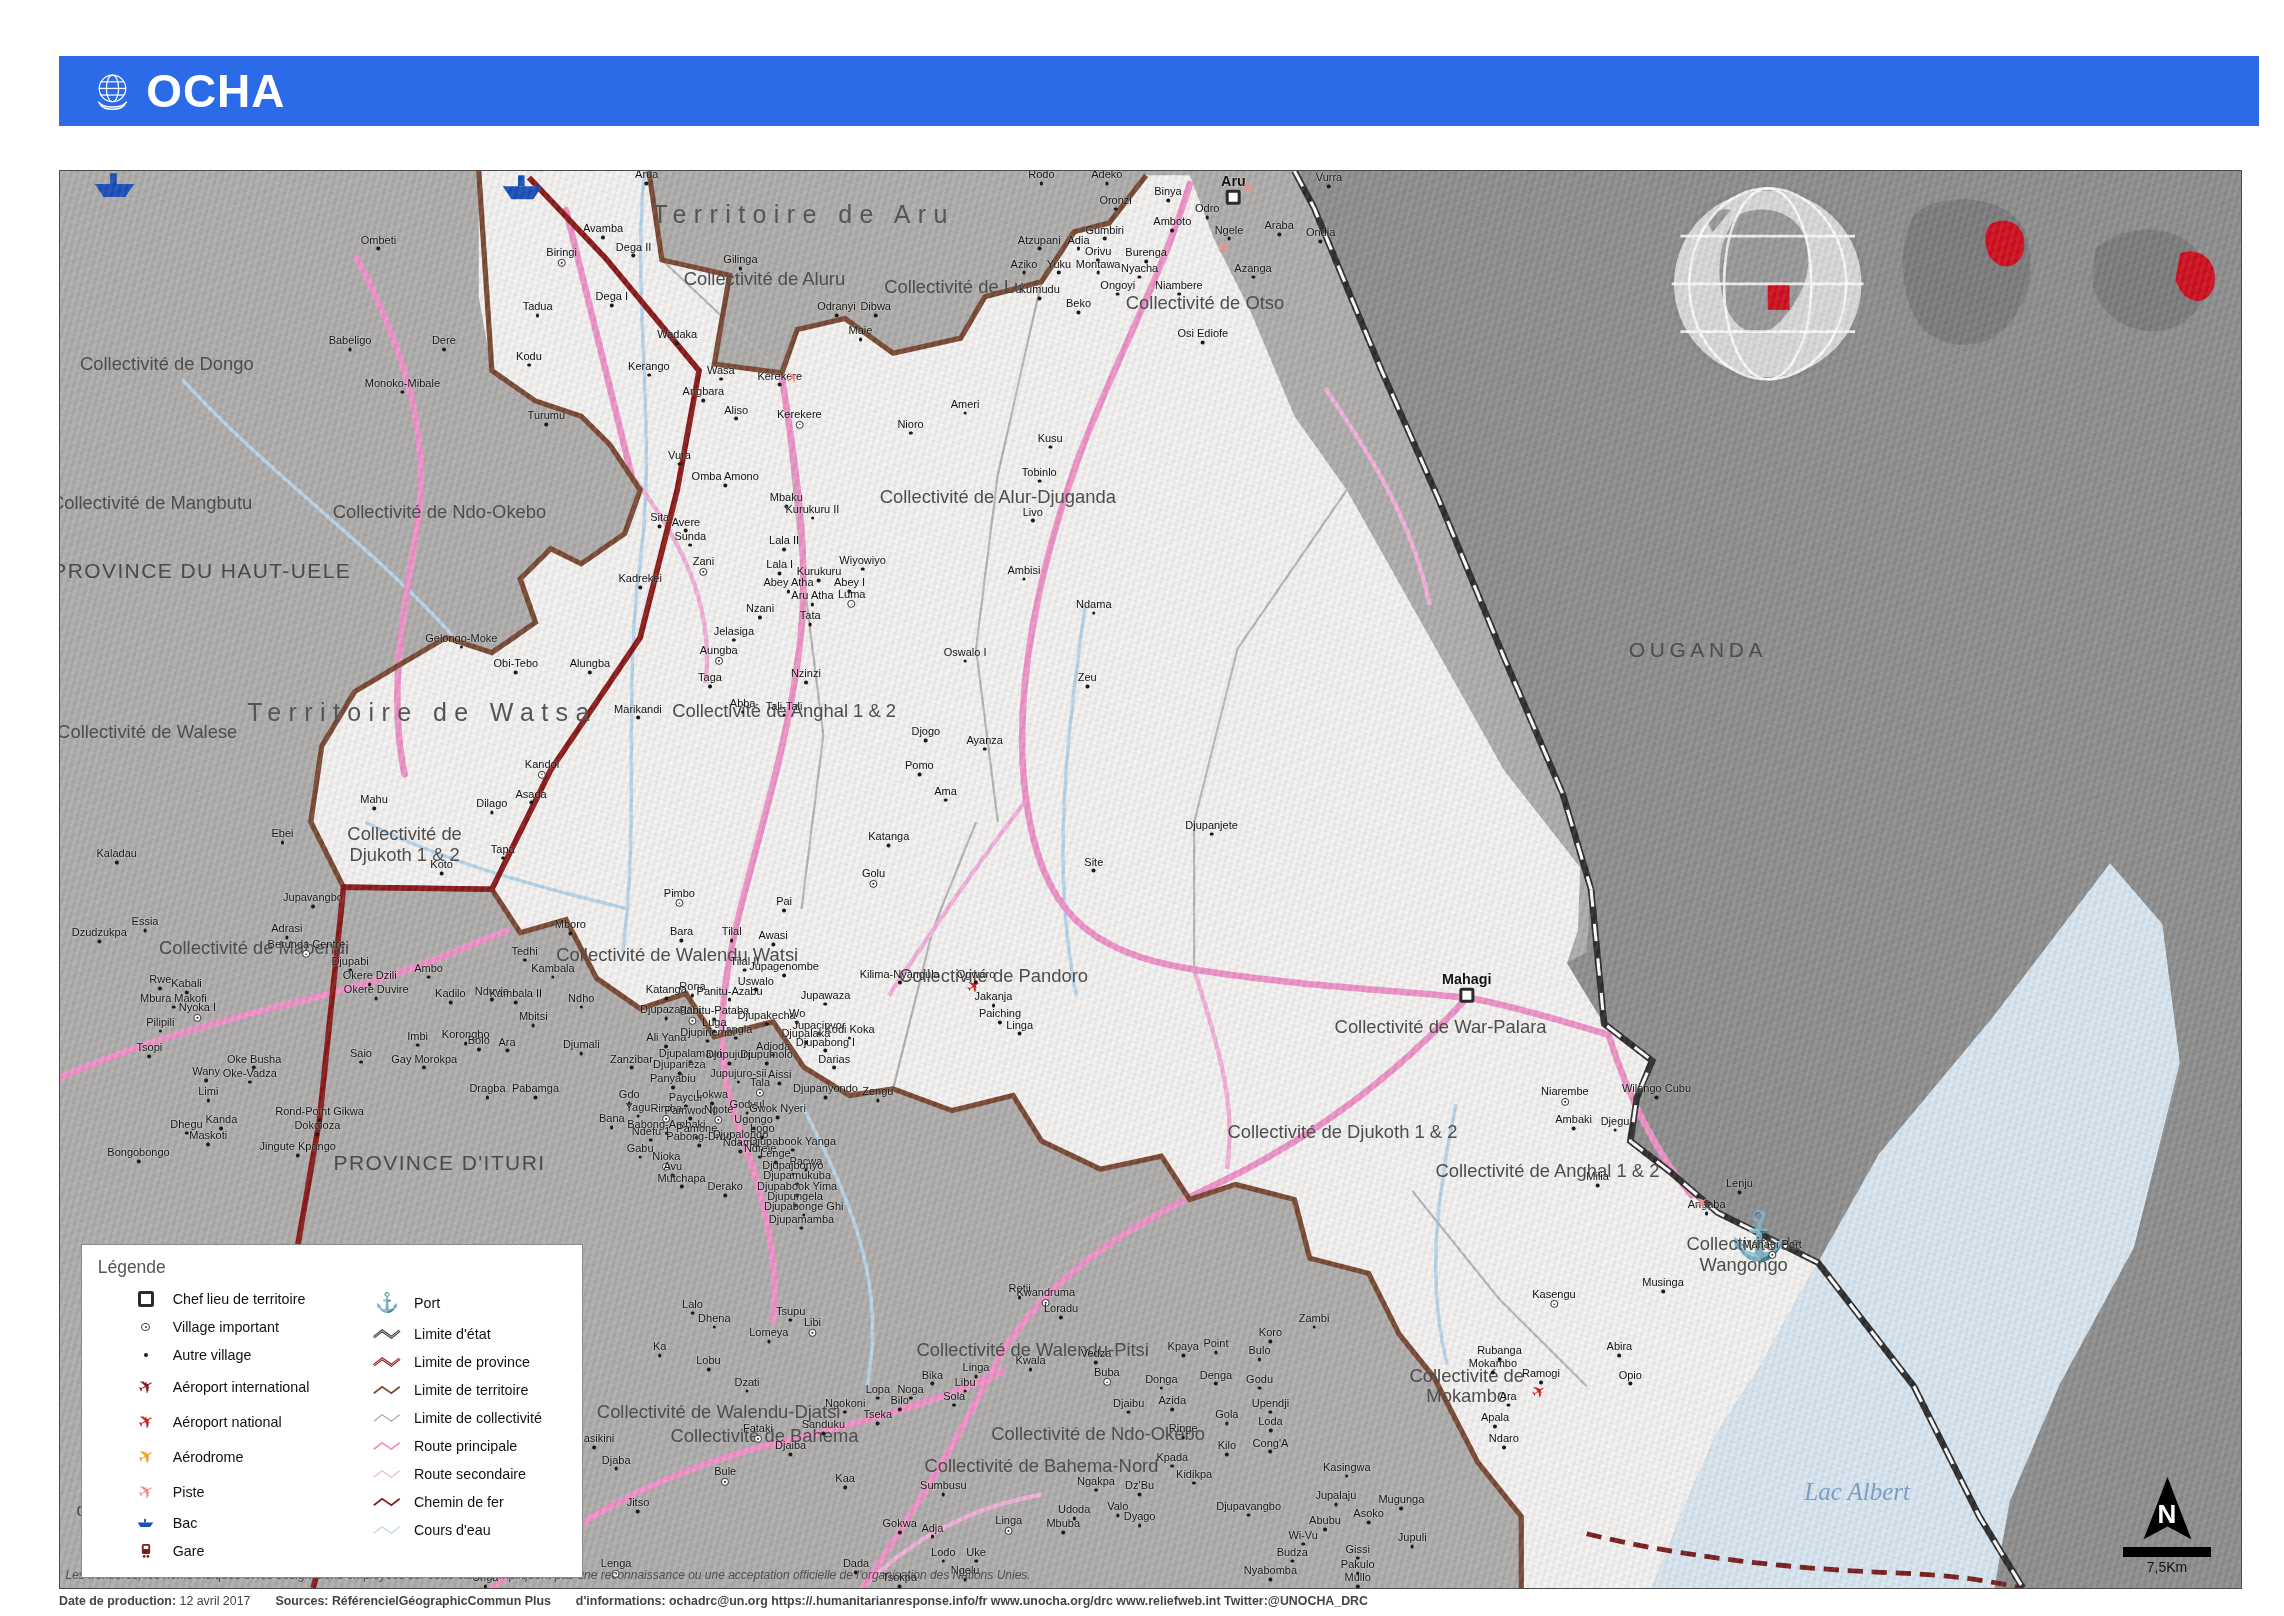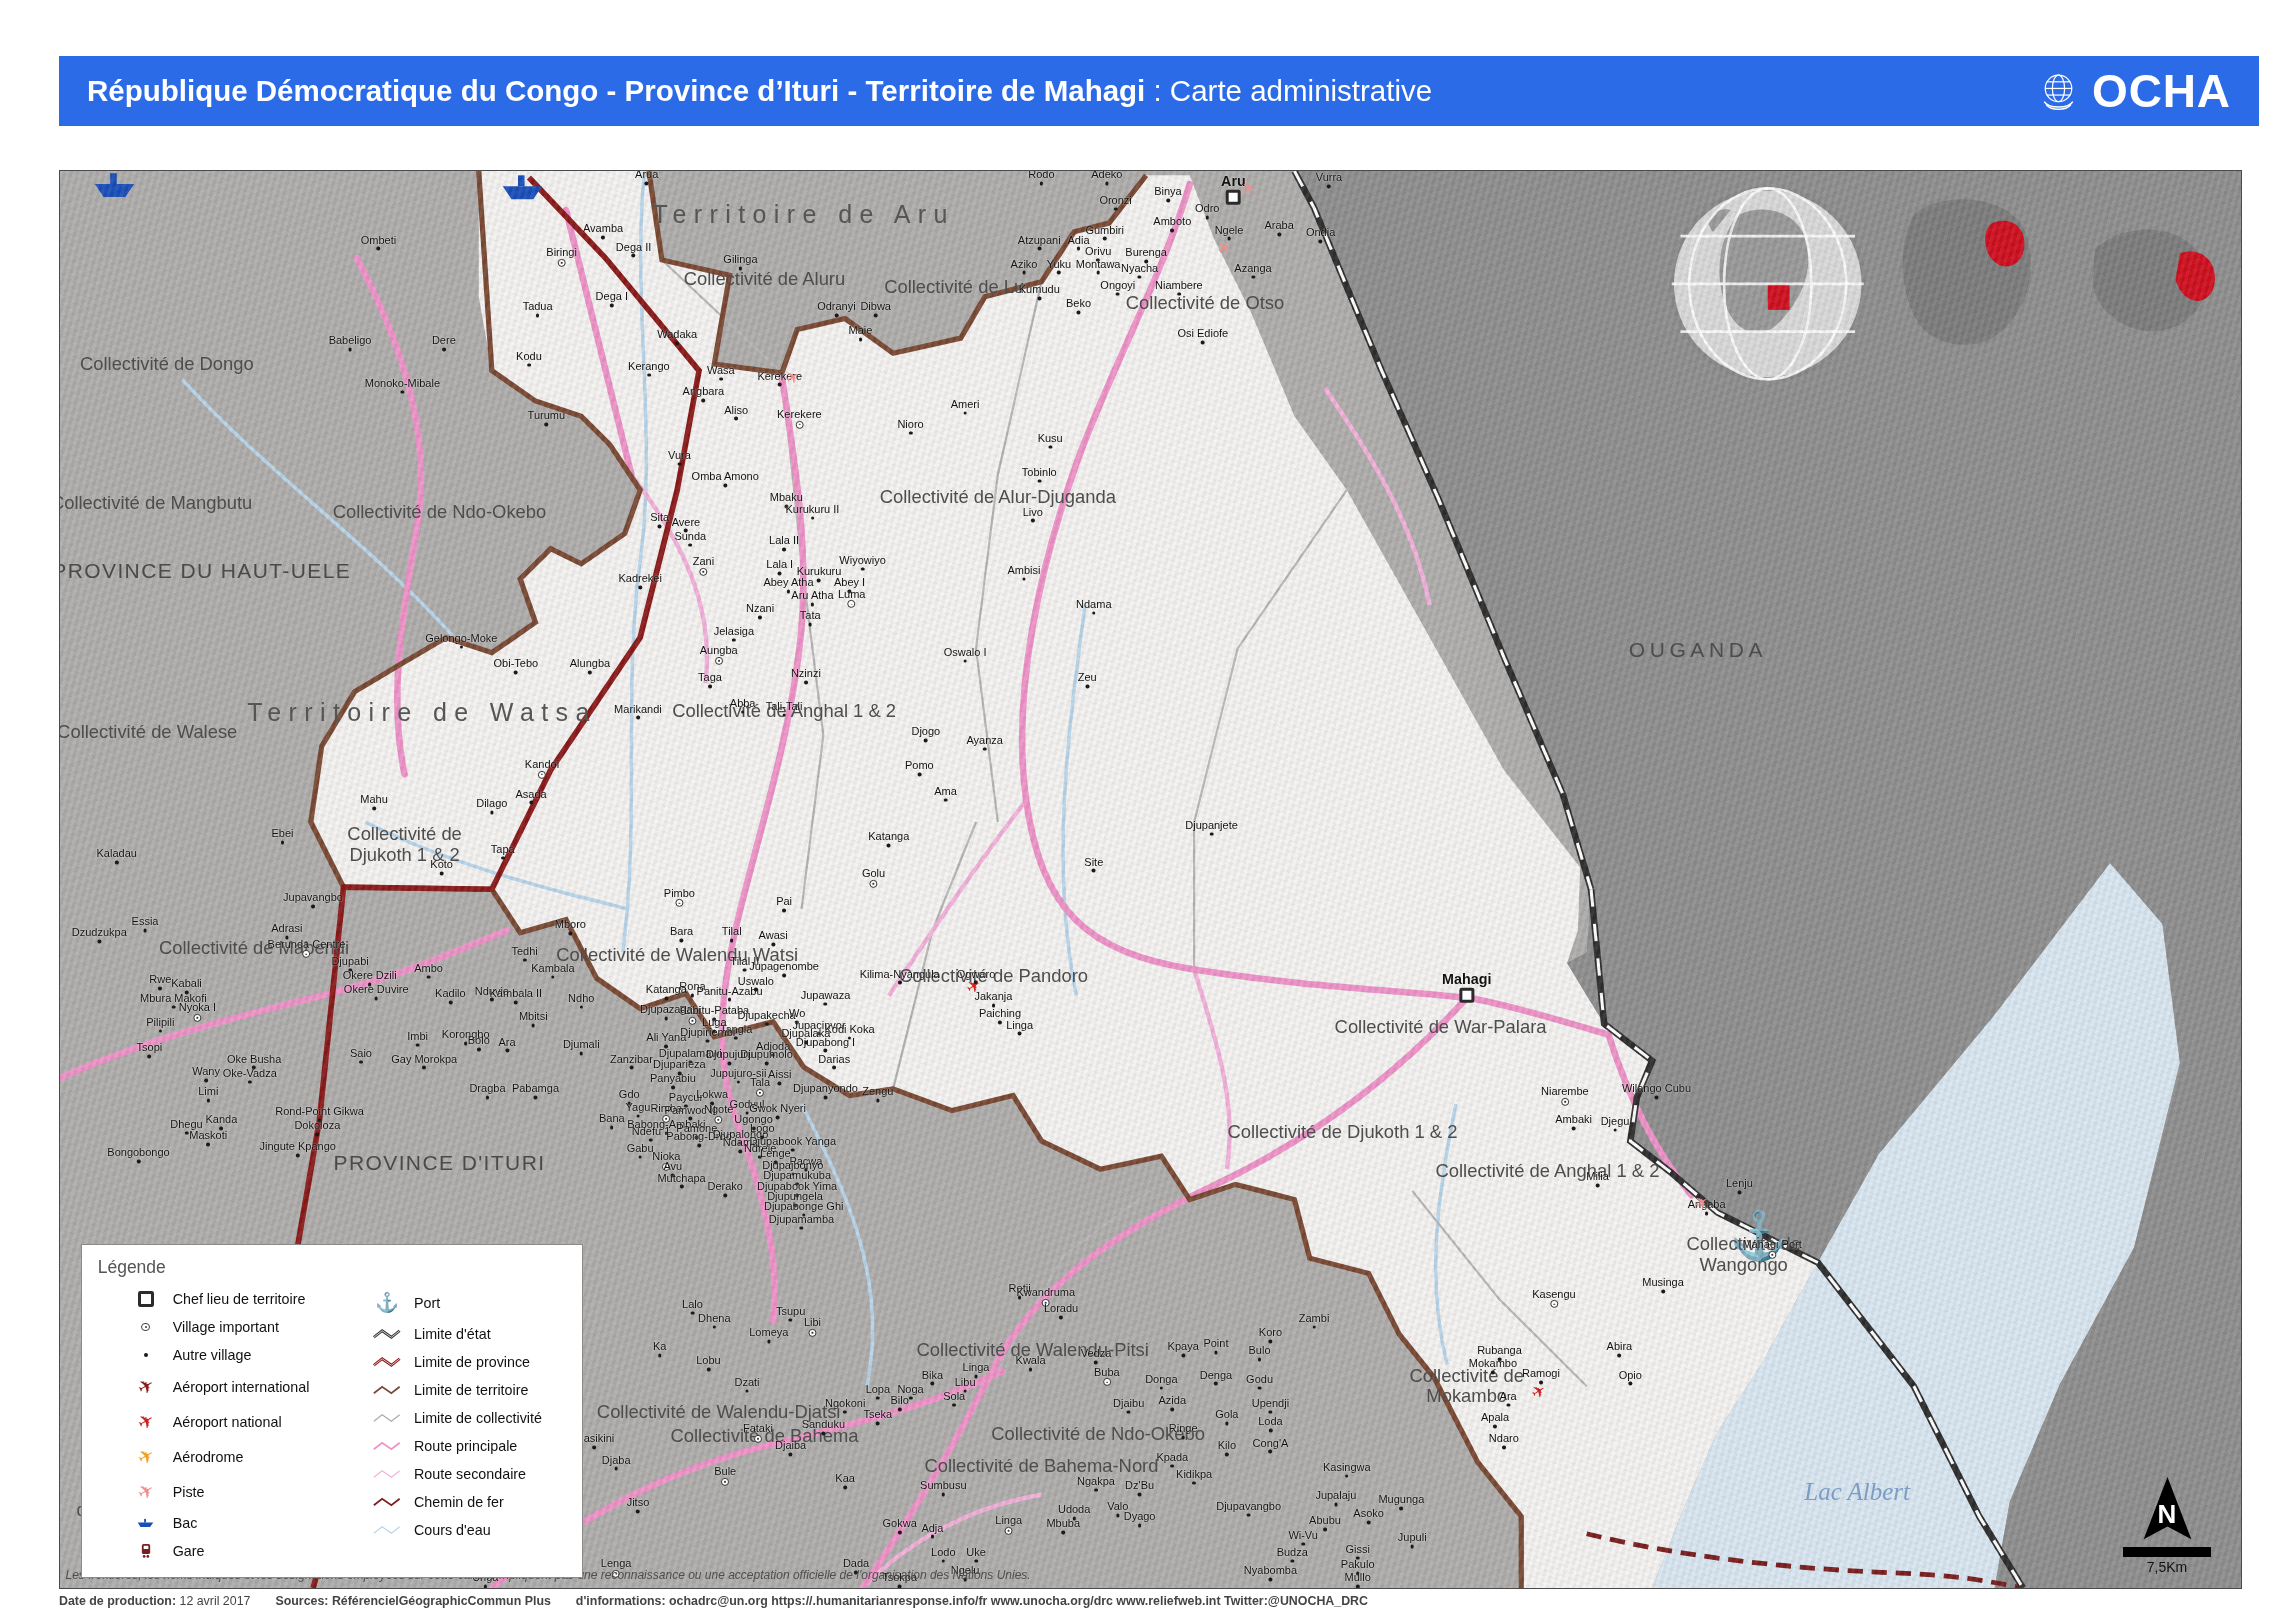--- a/index.html
+++ b/index.html
@@ -56,21 +56,20 @@
   
   .footer{position:absolute;left:59px;top:1594px;width:2200px;display:flex;gap:25px;font-size:12.4px;color:#444;font-weight:bold;}
   .footer .sep{font-weight:normal;}
 </style>
 </head>
 <body>
 
 <div class="page">
 
   <div class="hdr" style="background:#2b6be8">
-    <div class="hdr-title"><b>République Démocratique du Congo - Province d’Ituri - Territoire de Mahagi</b><span> : Carte administrative</span></div>
     <div class="hdr-logo">
       <svg class="un" viewBox="0 0 100 100">
         <g fill="none" stroke="#fff" stroke-width="2.4">
           <circle cx="50" cy="44" r="26"></circle>
           <ellipse cx="50" cy="44" rx="12" ry="26"></ellipse>
           <line x1="24" y1="44" x2="76" y2="44"></line>
           <line x1="27" y1="31" x2="73" y2="31"></line>
           <line x1="27" y1="57" x2="73" y2="57"></line>
           <path d="M22,70 C30,84 70,84 78,70" stroke-width="3"></path>
           <path d="M26,76 C36,88 64,88 74,76" stroke-width="3"></path>

